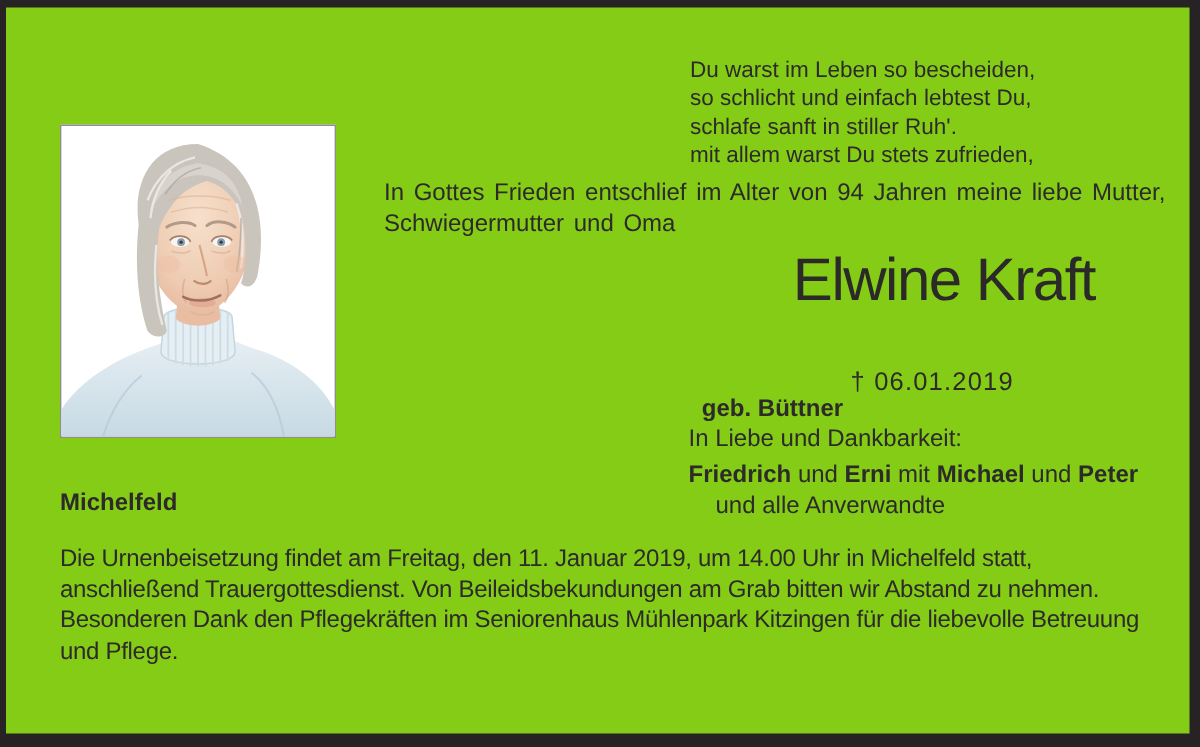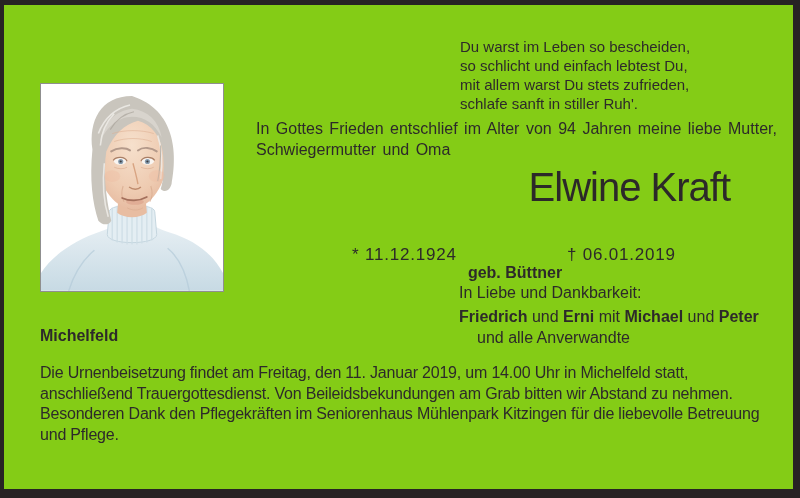--- a/index.html
+++ b/index.html
@@ -115,32 +115,31 @@
       <path d="M87,125 C92,128 99,128 103,125" stroke="#d8ab8f" stroke-width="1" fill="none" opacity="0.6"></path>
 
       <ellipse cx="72" cy="93" rx="8" ry="6" fill="#efb9a0" opacity="0.35"></ellipse>
       <ellipse cx="117" cy="93" rx="8" ry="6" fill="#efb9a0" opacity="0.35"></ellipse>
     </svg>
   </div>
 
   <div class="poem">
     <div>Du warst im Leben so bescheiden,</div>
     <div>so schlicht und einfach lebtest Du,</div>
+    <div>schlafe sanft in stiller Ruh'.</div>
     <div>mit allem warst Du stets zufrieden,</div>
-    <div>schlafe sanft in stiller Ruh'.</div>
   </div>
 
   <div class="intro">
     <div>In Gottes Frieden entschlief im Alter von 94 Jahren meine liebe Mutter,</div>
     <div>Schwiegermutter und Oma</div>
   </div>
 
   <div class="name">Elwine Kraft</div>
   <div class="maiden">geb. Büttner</div>
-  <div class="birth">* 11.12.1924</div>
   <div class="death">† 06.01.2019</div>
 
   <div class="dedic-head">In Liebe und Dankbarkeit:</div>
   <div class="mourners">
     <span class="b">Friedrich</span>
     <span>und</span>
     <span class="b">Erni</span>
     <span>mit</span>
     <span class="b">Michael</span>
     <span>und</span>

